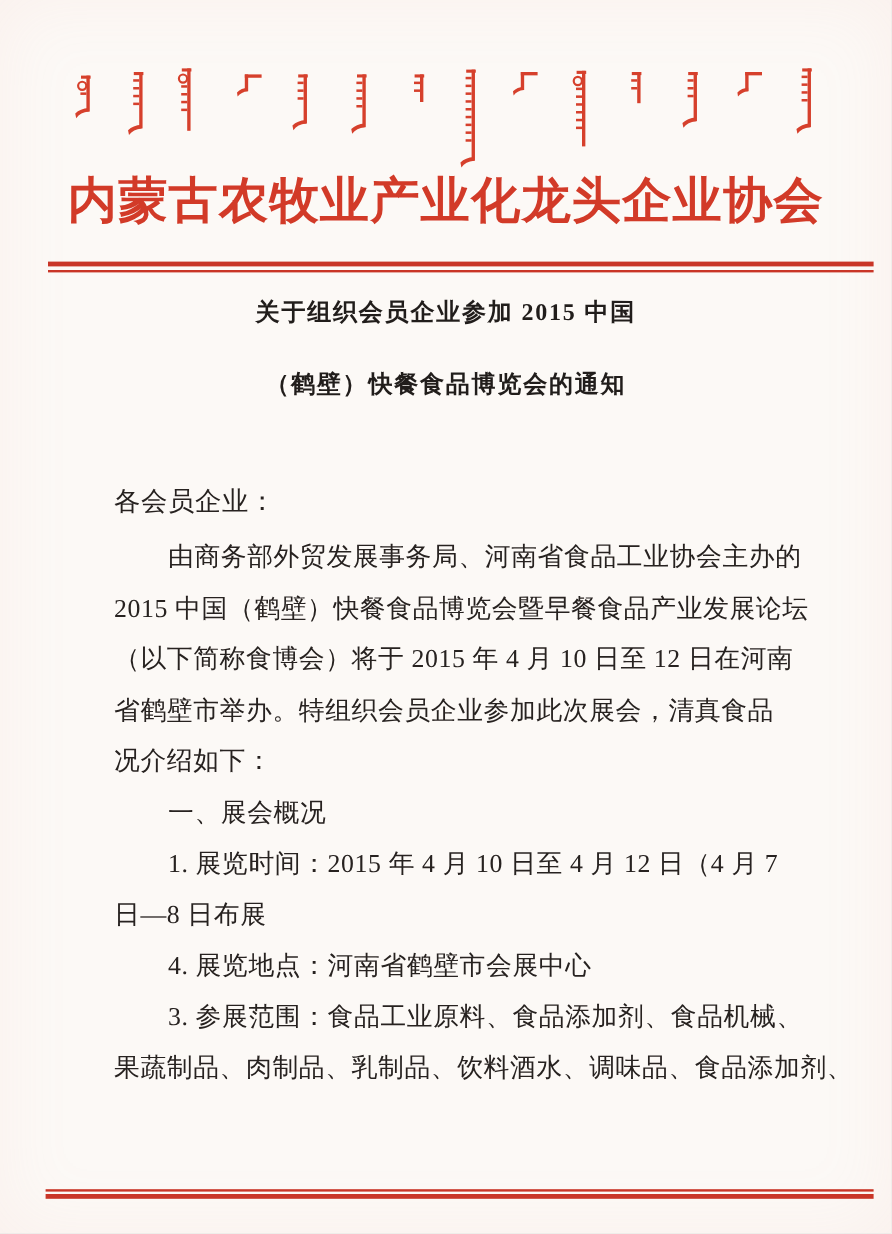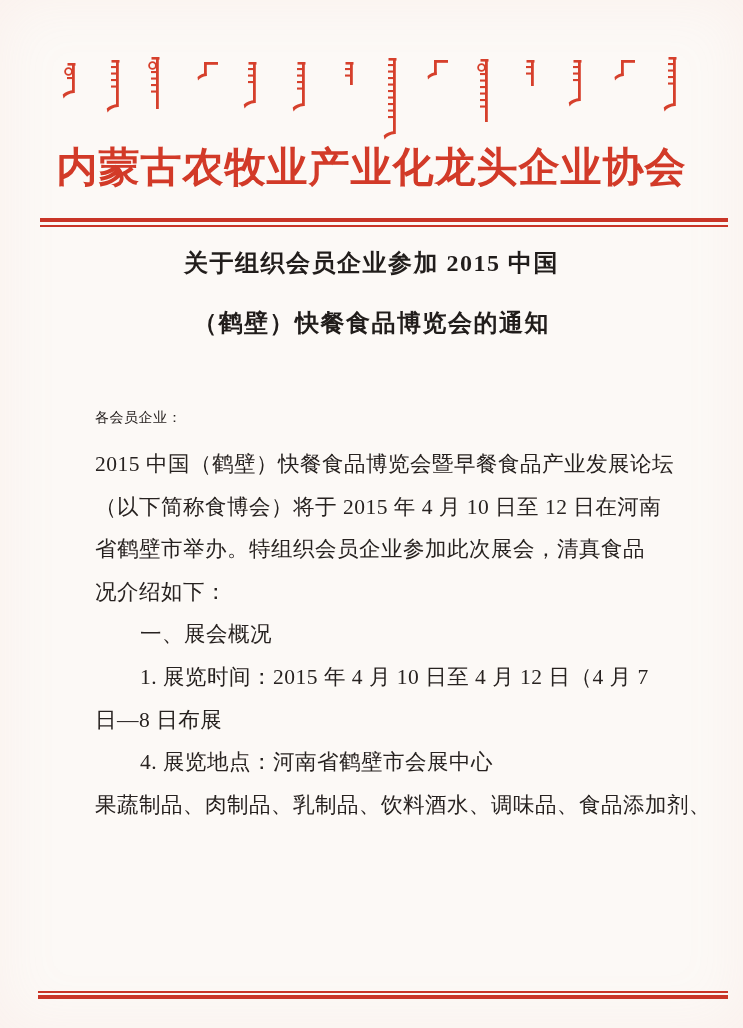--- a/index.html
+++ b/index.html
@@ -55,33 +55,33 @@
     width: 690px;
     height: 8px;
     border-top: 2px solid var(--line-red, #c93527);
     border-bottom: 4px solid var(--line-red, #c93527);
   }
   .doc-title {
     position: absolute;
     left: 0;
     width: 743px;
     text-align: center;
-    font-size: 24px;
+    font-size: 20px;
     font-weight: bold;
     letter-spacing: 1.5px;
     color: #211d1b;
     white-space: nowrap;
   }
   .doc-title.l1 { top: 247px; }
   .doc-title.l2 { top: 307px; }
   .salutation {
     position: absolute;
     left: 95px;
     top: 404px;
-    font-size: 14px;
+    font-size: 22px;
     line-height: 28px;
     letter-spacing: 0.5px;
     white-space: nowrap;
   }
   .body-text {
     position: absolute;
     left: 95px;
     top: 443px;
     width: 565px;
   }
@@ -188,26 +188,28 @@
 
   <div class="sep sep-top"></div>
 
   <div class="doc-title l1">关于组织会员企业参加 2015 中国</div>
 
   <div class="doc-title l2">（鹤壁）快餐食品博览会的通知</div>
 
   <div class="salutation">各会员企业：</div>
 
   <div class="body-text" id="body-text">
+      <div class="body-line indent">由商务部外贸发展事务局、河南省食品工业协会主办的</div>
       <div class="body-line">2015 中国（鹤壁）快餐食品博览会暨早餐食品产业发展论坛</div>
       <div class="body-line">（以下简称食博会）将于 2015 年 4 月 10 日至 12 日在河南</div>
       <div class="body-line">省鹤壁市举办。特组织会员企业参加此次展会，清真食品</div>
       <div class="body-line">况介绍如下：</div>
       <div class="body-line indent">一、展会概况</div>
       <div class="body-line indent">1. 展览时间：2015 年 4 月 10 日至 4 月 12 日（4 月 7</div>
       <div class="body-line">日—8 日布展</div>
       <div class="body-line indent">4. 展览地点：河南省鹤壁市会展中心</div>
+      <div class="body-line indent">3. 参展范围：食品工业原料、食品添加剂、食品机械、</div>
       <div class="body-line">果蔬制品、肉制品、乳制品、饮料酒水、调味品、食品添加剂、</div>
     </div>
 
   <div class="sep sep-bottom"></div>
 
 </div>
 
 </body></html>

